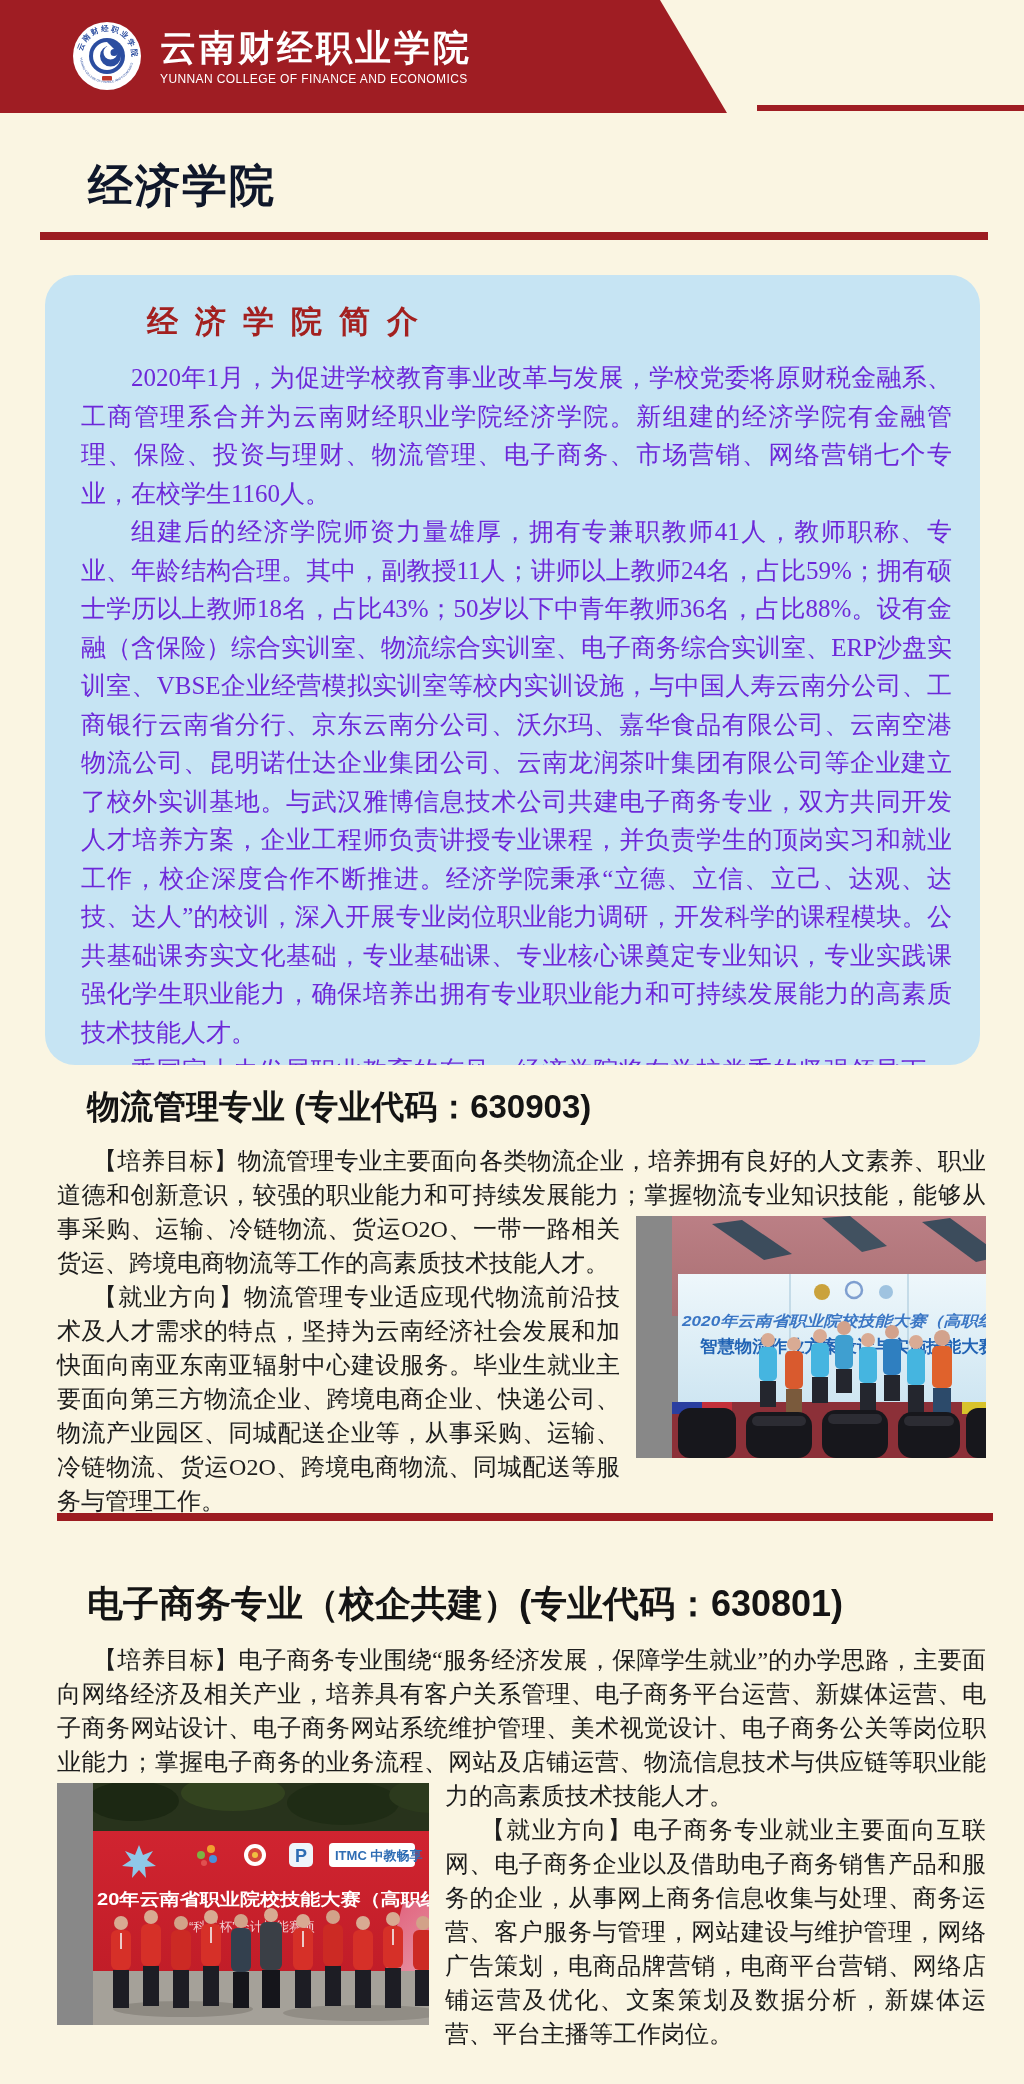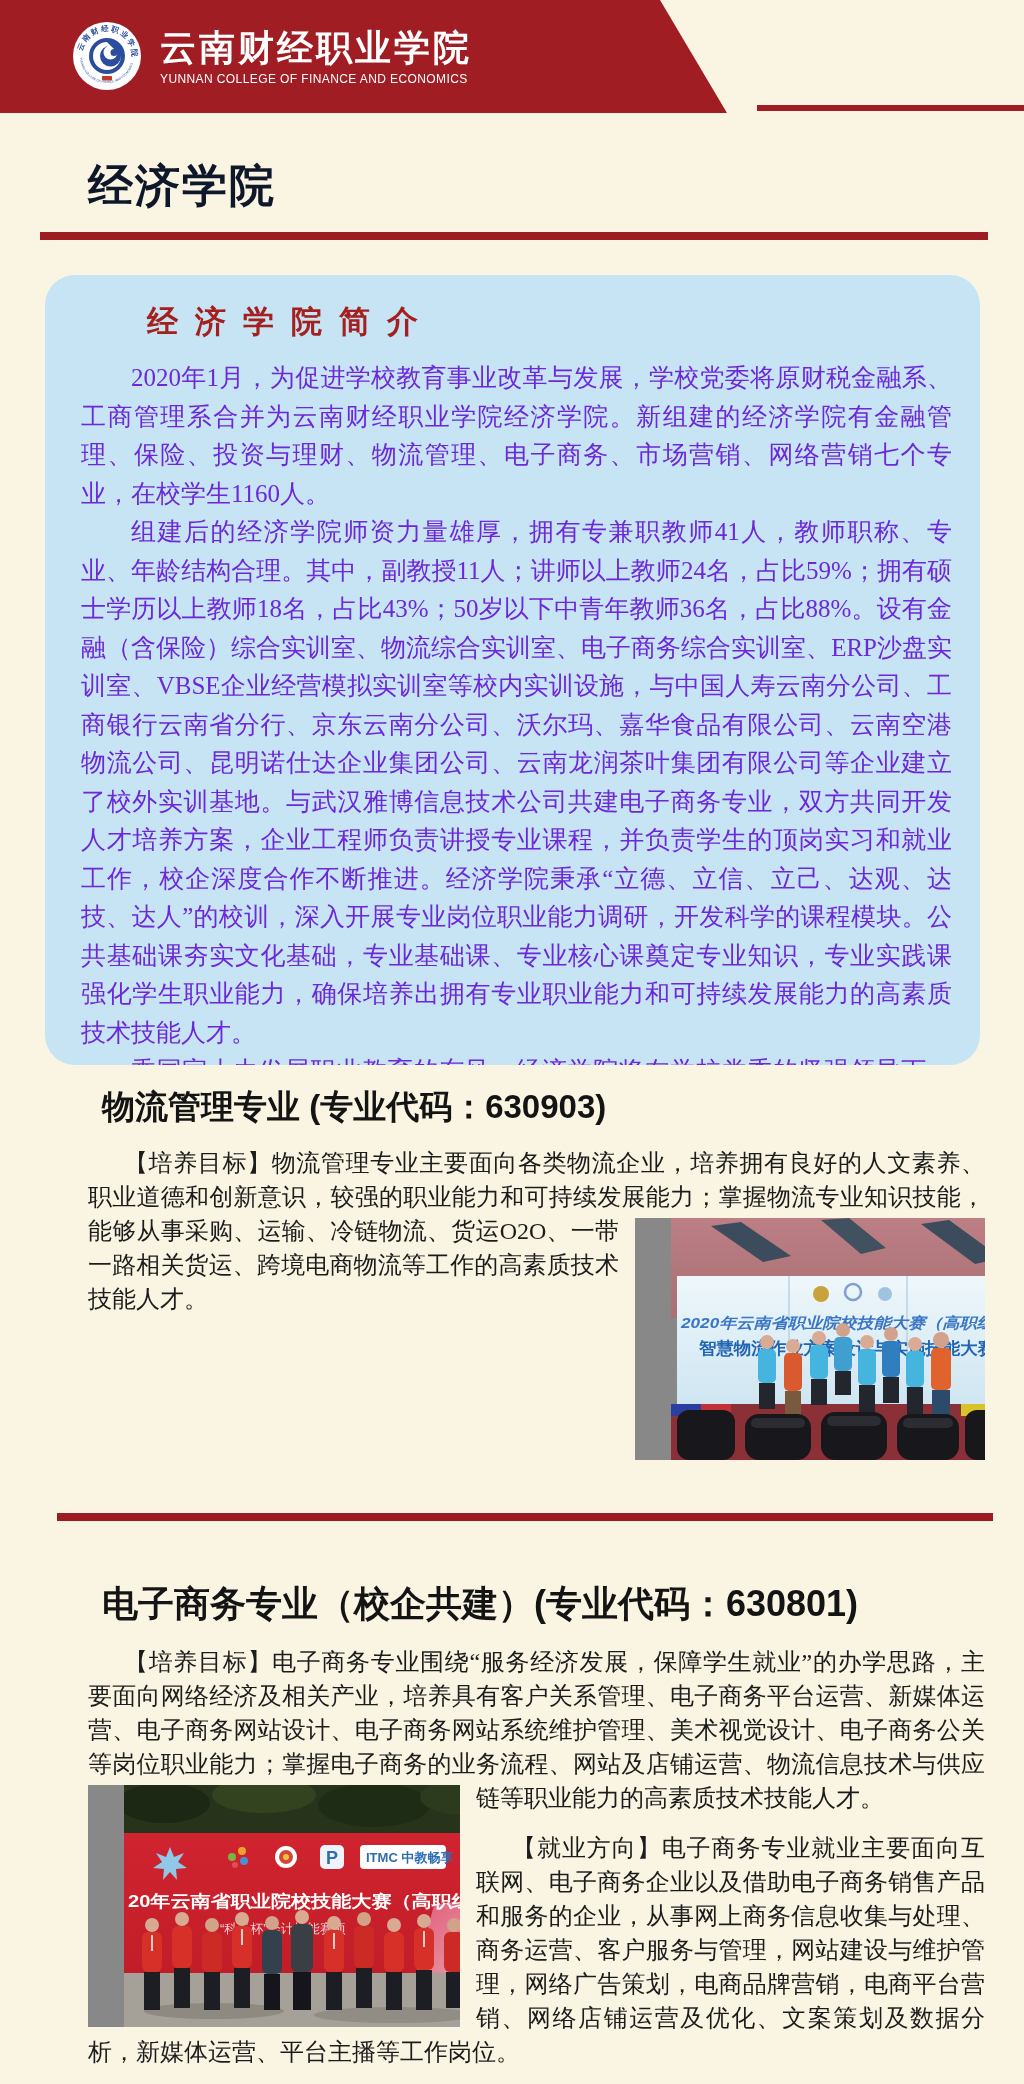--- a/index.html
+++ b/index.html
@@ -44,32 +44,32 @@
   }
   .intro-heading{
     margin:4px 0 16px 66px;
     font-size:31px;font-weight:700;color:#a3201f;letter-spacing:17px;
   }
   .intro-box p{
     margin:0;font-size:25px;line-height:38.5px;text-align:justify;
     text-indent:2em;color:#6d28d9;
   }
   
-  .section{position:absolute;left:72px;width:929px;}
+  .section{position:absolute;left:57px;width:929px;}
   .sec-logistics{top:1085px;height:428px;}
   .sec-ecommerce{top:1540px;height:520px;}
   .sec-title{
     margin:0 0 14px 30px;
     font-family:"Liberation Sans","DejaVu Sans",sans-serif;
     font-weight:800;color:#141414;
   }
   .sec-logistics .sec-title{font-size:33px;}
   .sec-ecommerce .sec-title{font-size:36px;margin-top:40px;}
   .sec-body{font-size:24px;line-height:34px;text-align:justify;color:#1c1c1c;}
-  .sec-body p{margin:16px;text-indent:1.5em;}
+  .sec-body p{margin:0;text-indent:1.5em;}
   .photo{overflow:hidden;background:#888;}
   .photo-right{float:right;width:350px;height:242px;margin:4px 0 8px 16px;}
   .photo-left{float:left;width:372px;height:242px;margin:4px 16px 6px 0;}
   .divider-rule{position:absolute;left:57px;top:1513px;width:936px;height:8px;background:#9c1c21;}
   svg text{font-family:"Liberation Sans","DejaVu Sans",sans-serif;}
 </style>
 </head>
 <body>
 
 <div class="banner"></div>
@@ -193,20 +193,21 @@
           <rect x="226" y="196" width="62" height="46" rx="14"></rect>
           <rect x="294" y="192" width="52" height="50" rx="12"></rect>
         </g>
         <g fill="#2c2c33">
           <rect x="80" y="200" width="54" height="10" rx="5"></rect>
           <rect x="156" y="198" width="54" height="10" rx="5"></rect>
           <rect x="232" y="200" width="50" height="10" rx="5"></rect>
         </g>
       </g>
     </svg></span><span>从事采购、运输、冷链物流、货运O2O、一带一路相关货运、跨境电商物流等工作的高素质技术技能人才。</span></p>
+    <p>【就业方向】物流管理专业适应现代物流前沿技术及人才需求的特点，坚持为云南经济社会发展和加快面向南亚东南亚辐射中心建设服务。毕业生就业主要面向第三方物流企业、跨境电商企业、快递公司、物流产业园区、同城配送企业等，从事采购、运输、冷链物流、货运O2O、跨境电商物流、同城配送等服务与管理工作。</p>
   </div>
 </div>
 
 <div class="divider-rule"></div>
 
 <div class="section sec-ecommerce">
   <h2 class="sec-title">电子商务专业（校企共建）(专业代码：630801)</h2>
   <div class="sec-body">
     <p><span>【培养目标】电子商务专业围绕“服务经济发展，保障学生就业”的办学思路，主要面向网络经济及相关产业，培养具有客户关系管理、电子商务平台运营、新媒体运营、电子商务网站设计、电子商务网站系统维护管理、美术视觉设计、电子商务公关等岗位职业能力；掌握电子商务的业务流程、网站及店铺运营、物流信息技术与供应链等</span><span class="photo photo-left"><svg viewBox="0 0 372 242" width="372" height="242">
       <defs>

